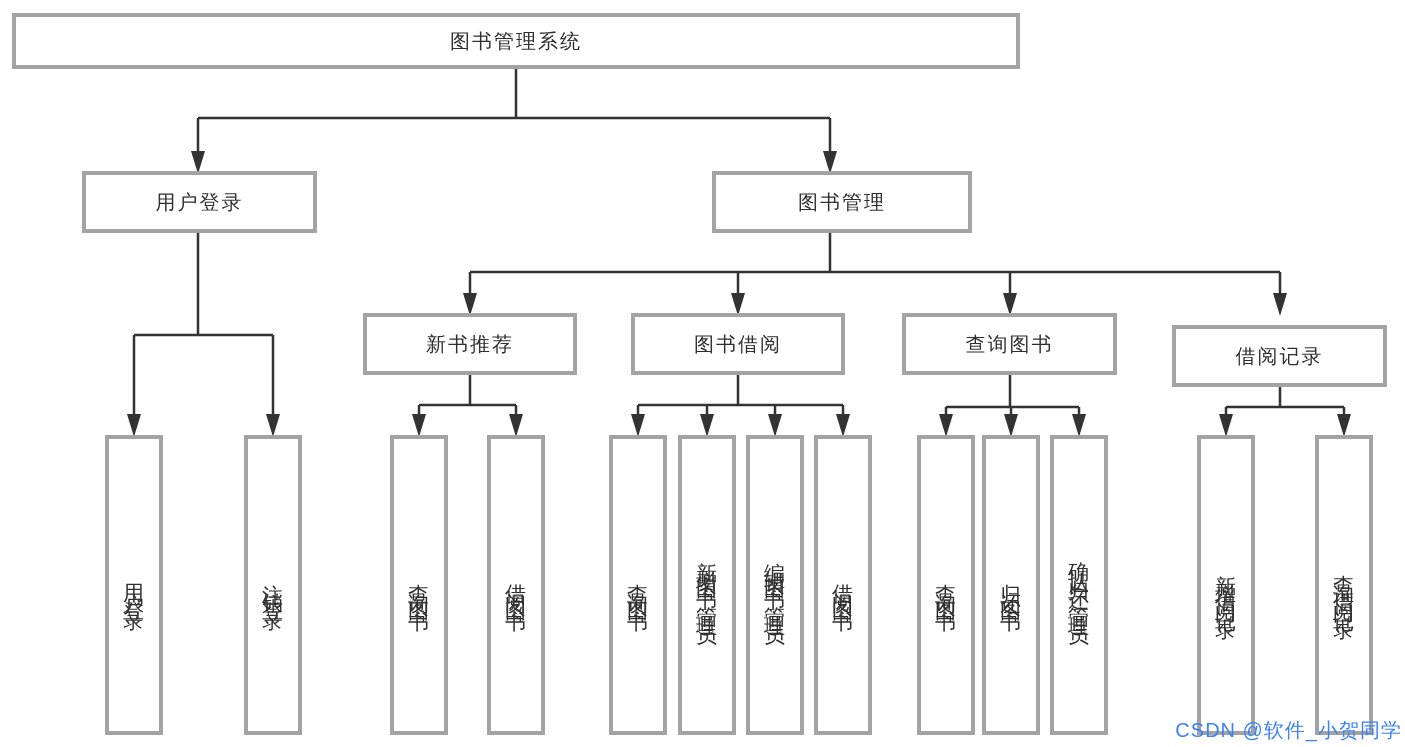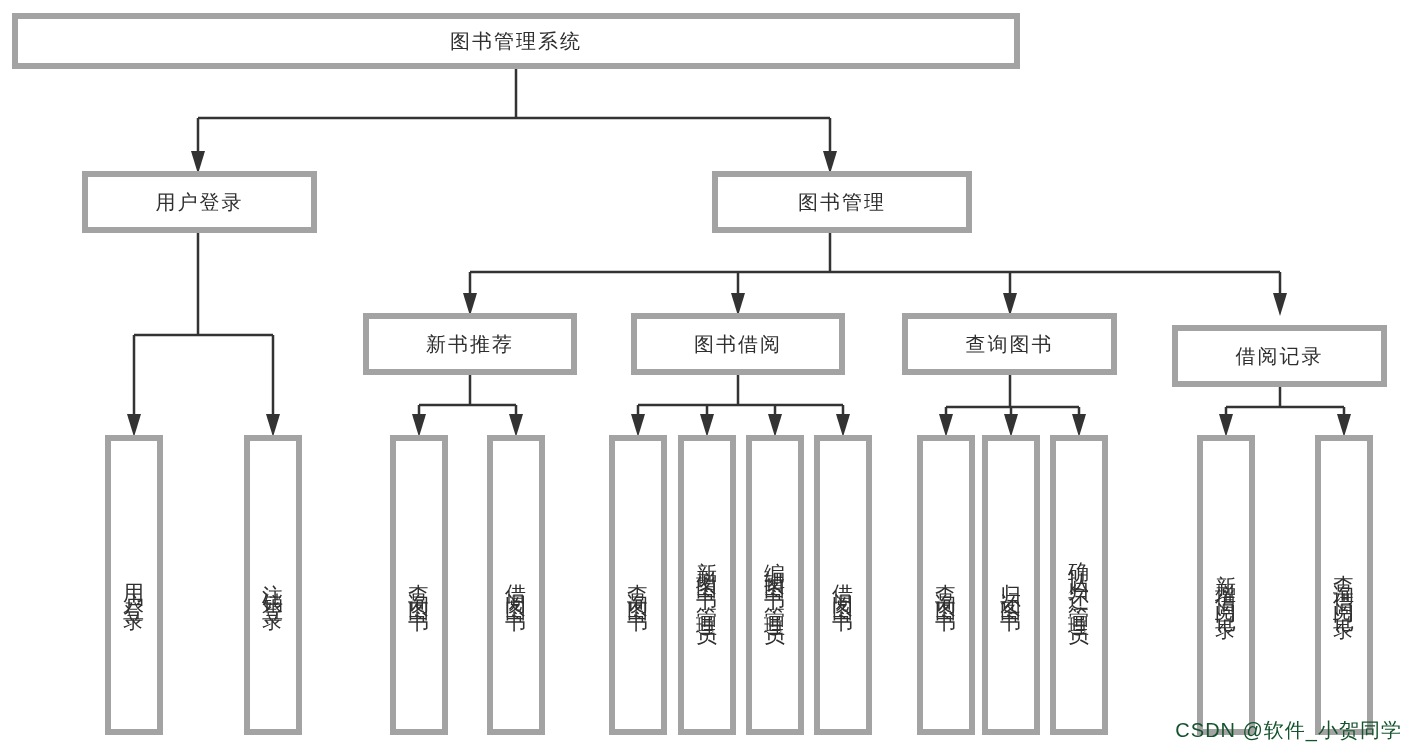--- a/index.html
+++ b/index.html
@@ -17,21 +17,21 @@
   }
   .connector-layer {
     position: absolute;
     left: 0;
     top: 0;
     z-index: 1;
   }
   .node {
     position: absolute;
     box-sizing: border-box;
-    border: 6px solid #a3a3a3;
+    border: 4px solid #a3a3a3;
     background: #ffffff;
     display: flex;
     align-items: center;
     justify-content: center;
     color: #2f2f2f;
     z-index: 2;
   }
   .h-node {
     font-size: 20px;
     letter-spacing: 2px;
@@ -65,21 +65,21 @@
   .n-c1     { left: 917px; }
   .n-c2     { left: 982px; }
   .n-c3     { left: 1050px; }
   .n-d1     { left: 1197px; }
   .n-d2     { left: 1315px; }
   .watermark {
     position: absolute;
     right: 3px;
     bottom: 3px;
     font-size: 20px;
-    color: #14532d;
+    color: #3b82f6;
     letter-spacing: 1px;
     z-index: 10;
     white-space: nowrap;
   }
 </style>
 </head>
 <body>
 
 <div class="canvas">
 

